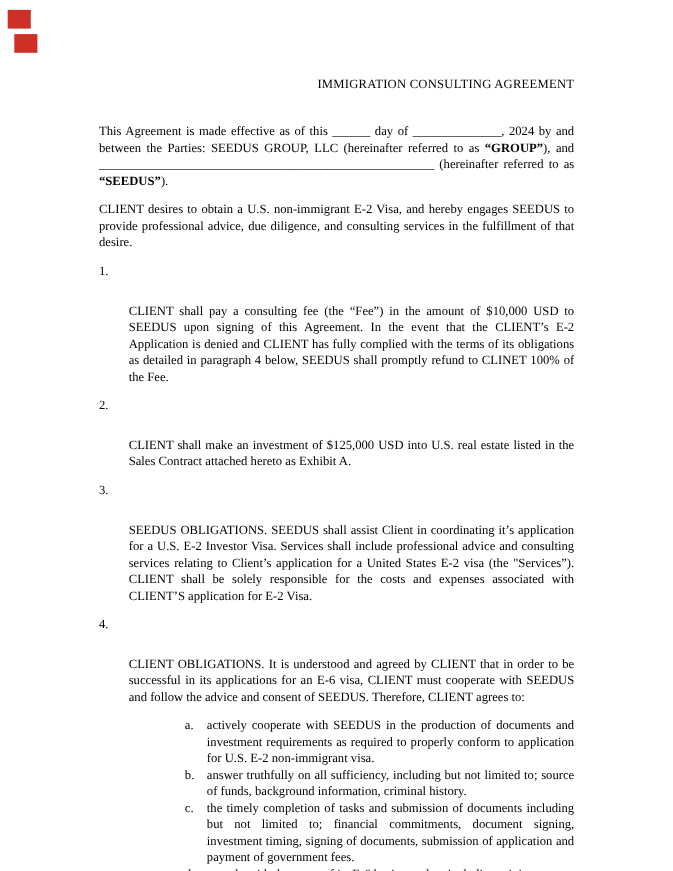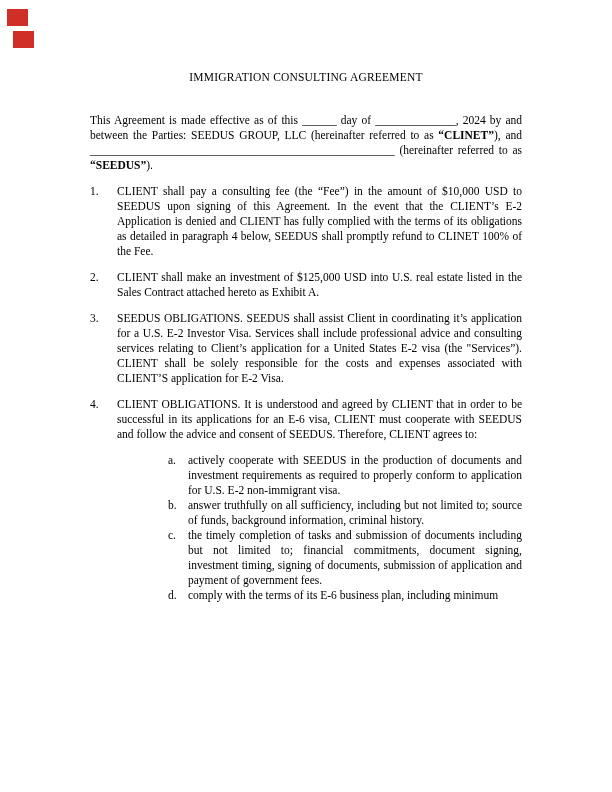--- a/index.html
+++ b/index.html
@@ -20,40 +20,41 @@
   }
   .content {
     position: absolute;
     left: 90px;
     top: 70px;
     width: 432px;
   }
   .doc-title {
     font-size: 11.5px;
     font-weight: normal;
-    text-align: center;
+    text-align: right;
     letter-spacing: 0.2px;
     margin: 0 0 28px 0;
     line-height: 15px;
   }
   .para {
     margin: 0 0 11px 0;
     text-align: justify;
   }
   .num-item {
     display: flex;
     margin: 0 0 11px 0;
   }
   .num-marker {
     flex: none;
     width: 27px;
   }
   .num-body {
     flex: 1;
     text-align: justify;
+    margin-top: 36px;
   }
   .sub-list {
     margin-left: 78px;
     margin-top: 0;
   }
   .sub-item {
     display: flex;
   }
   .sub-marker {
     flex: none;
@@ -76,22 +77,23 @@
 
 <div class="page">
 
   <div class="annotation-mark m1" style="background: rgb(207, 47, 39);"></div>
   <div class="annotation-mark m2" style="background: rgb(207, 47, 39);"></div>
 
   <div class="content">
 
     <h1 class="doc-title">IMMIGRATION CONSULTING AGREEMENT</h1>
 
-    <p class="para"><span>This Agreement is made effective as of this ______ day of ______________, 2024 by and between the Parties: SEEDUS GROUP, LLC (hereinafter referred to as </span><b>“CLINET”</b><span>), and _____________________________________________________ (hereinafter referred to as </span><b>“SEEDUS”</b><span>).</span></p>
+    <p class="para"><span>This Agreement is made effective as of this ______ day of ______________, 2024 by and between the Parties: SEEDUS GROUP, LLC (hereinafter referred to as </span><b>“GROUP”</b><span>), and _____________________________________________________ (hereinafter referred to as </span><b>“SEEDUS”</b><span>).</span></p>
 
+    <p class="para">CLIENT desires to obtain a U.S. non-immigrant E-2 Visa, and hereby engages SEEDUS to provide professional advice, due diligence, and consulting services in the fulfillment of that desire.</p>
 
 
     <div class="num-item">
       <span class="num-marker">1.</span>
       <span class="num-body">CLIENT shall pay a consulting fee (the “Fee”) in the amount of $10,000 USD to SEEDUS upon signing of this Agreement. In the event that the CLIENT’s E-2 Application is denied and CLIENT has fully complied with the terms of its obligations as detailed in paragraph 4 below, SEEDUS shall promptly refund to CLINET 100% of the Fee.</span>
     </div>
 
     <div class="num-item">
       <span class="num-marker">2.</span>
       <span class="num-body">CLIENT shall make an investment of $125,000 USD into U.S. real estate listed in the Sales Contract attached hereto as Exhibit A.</span>

